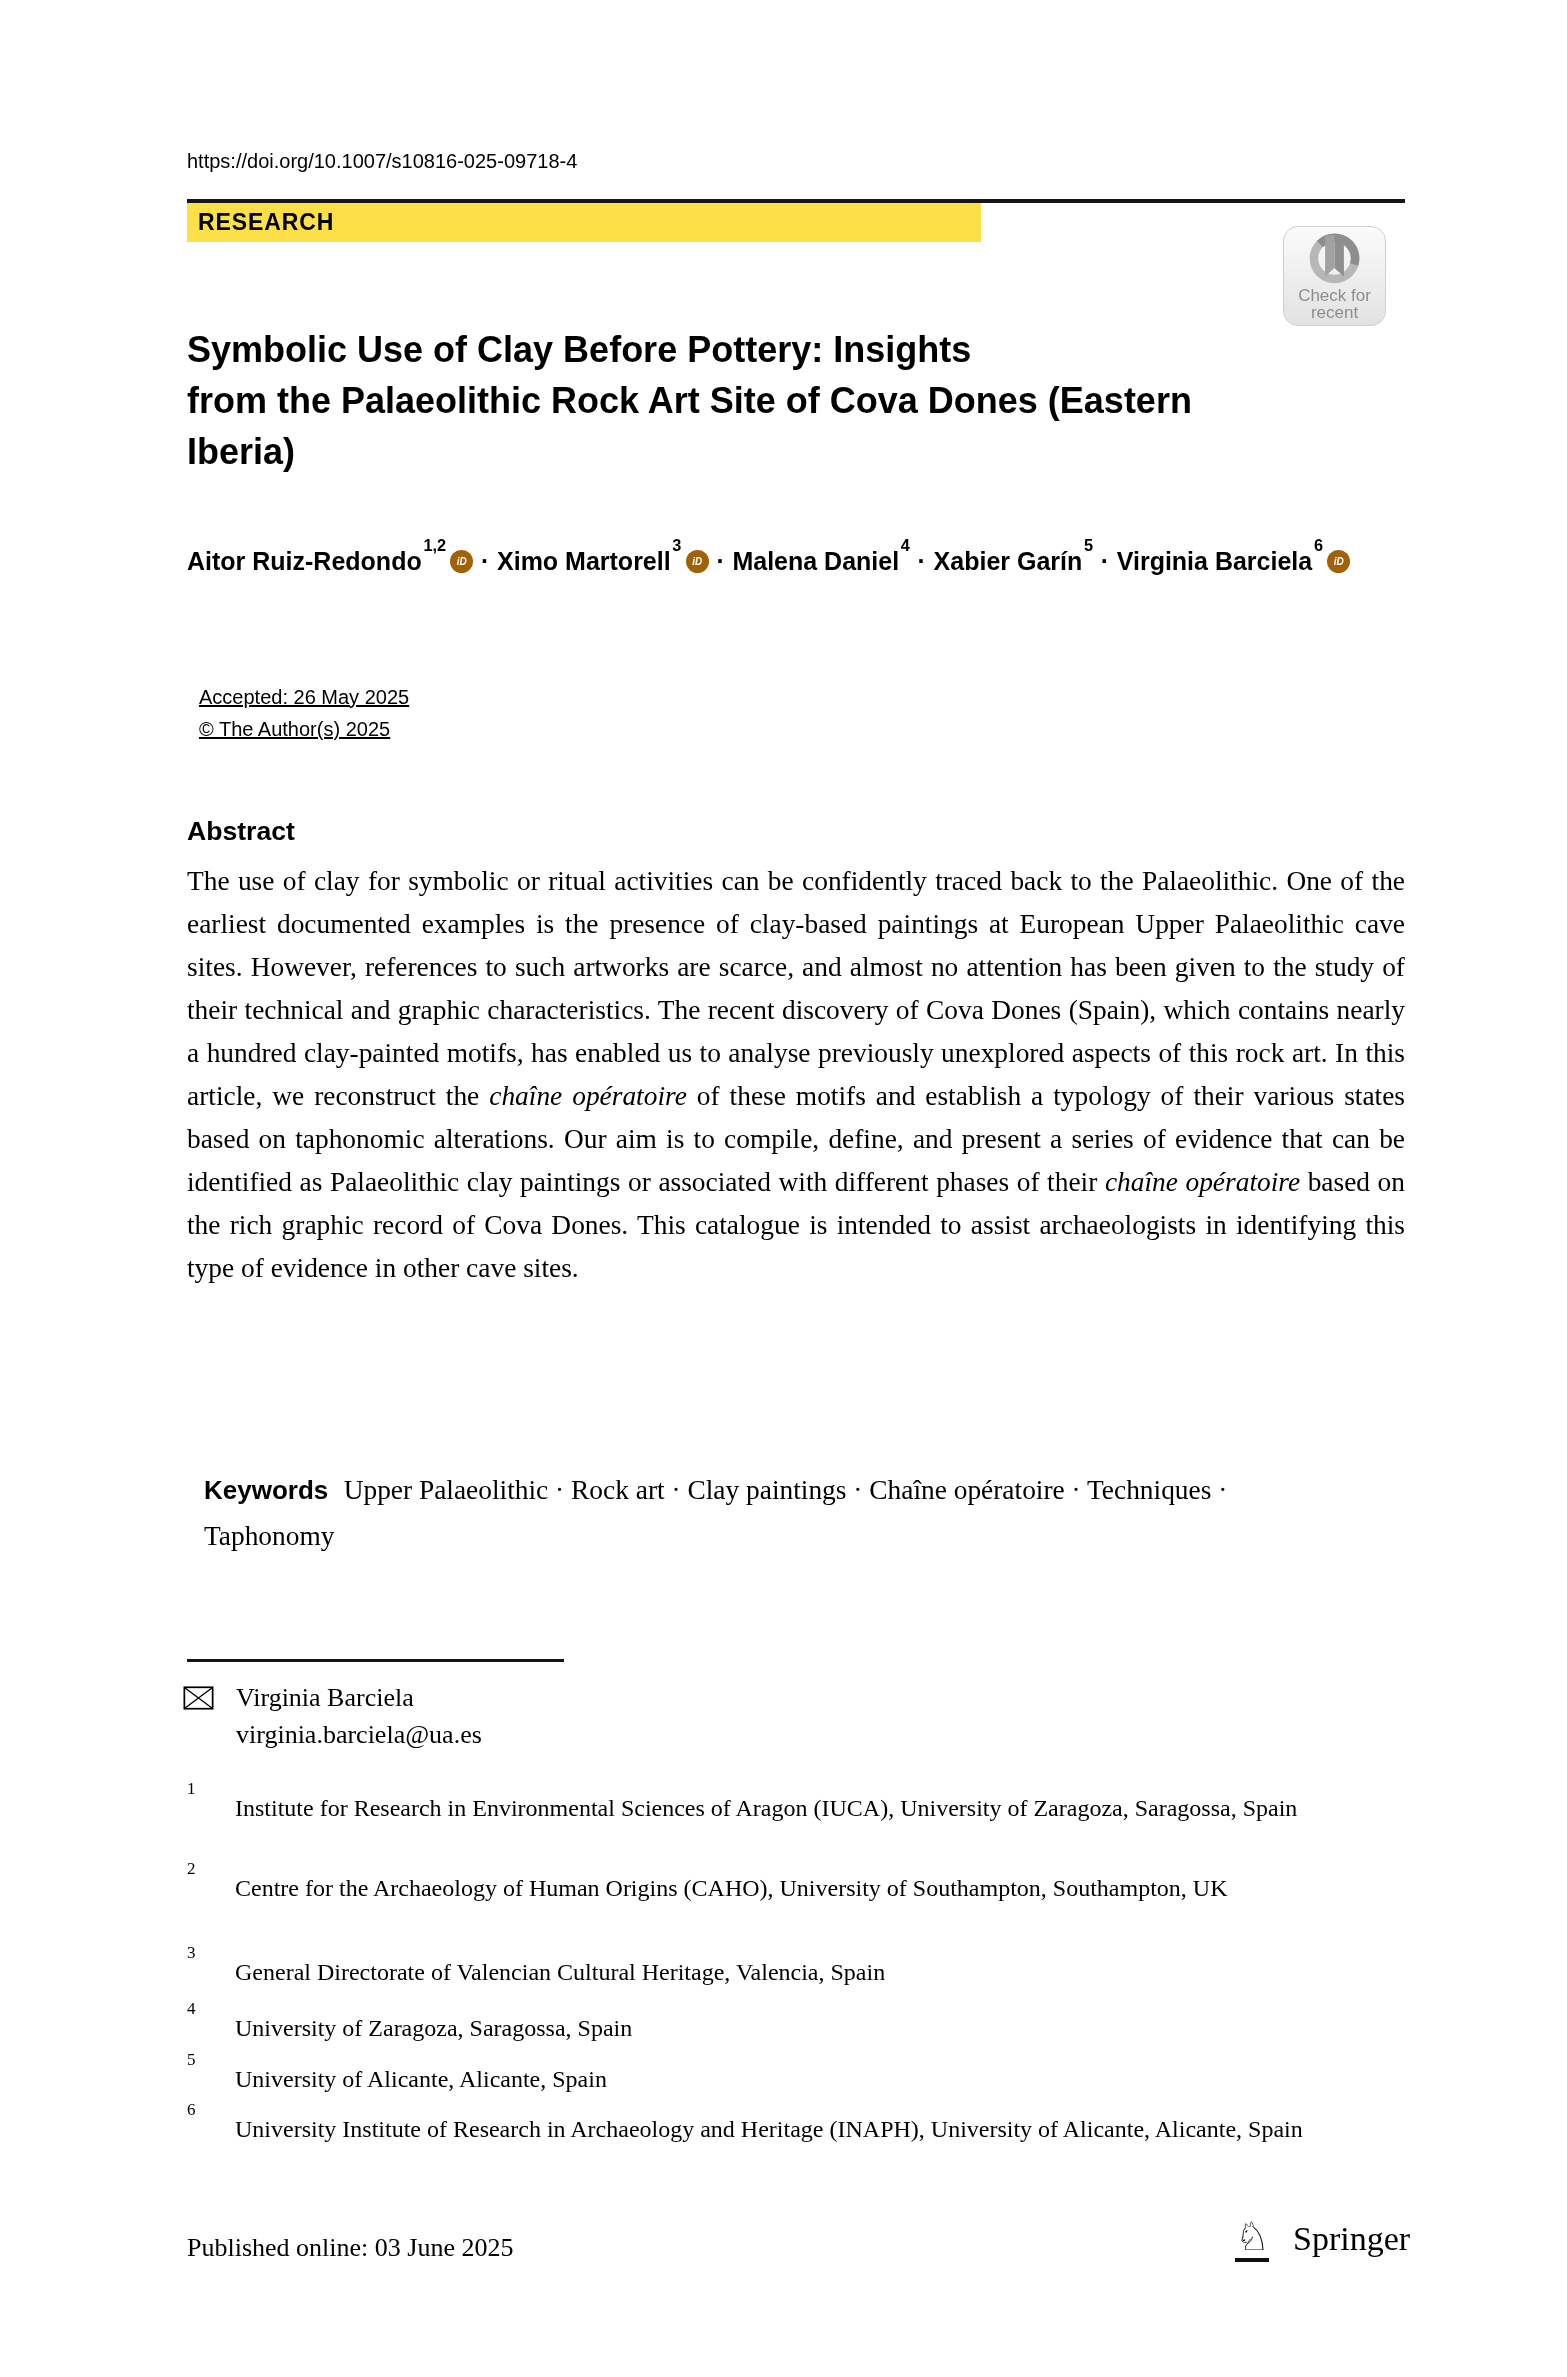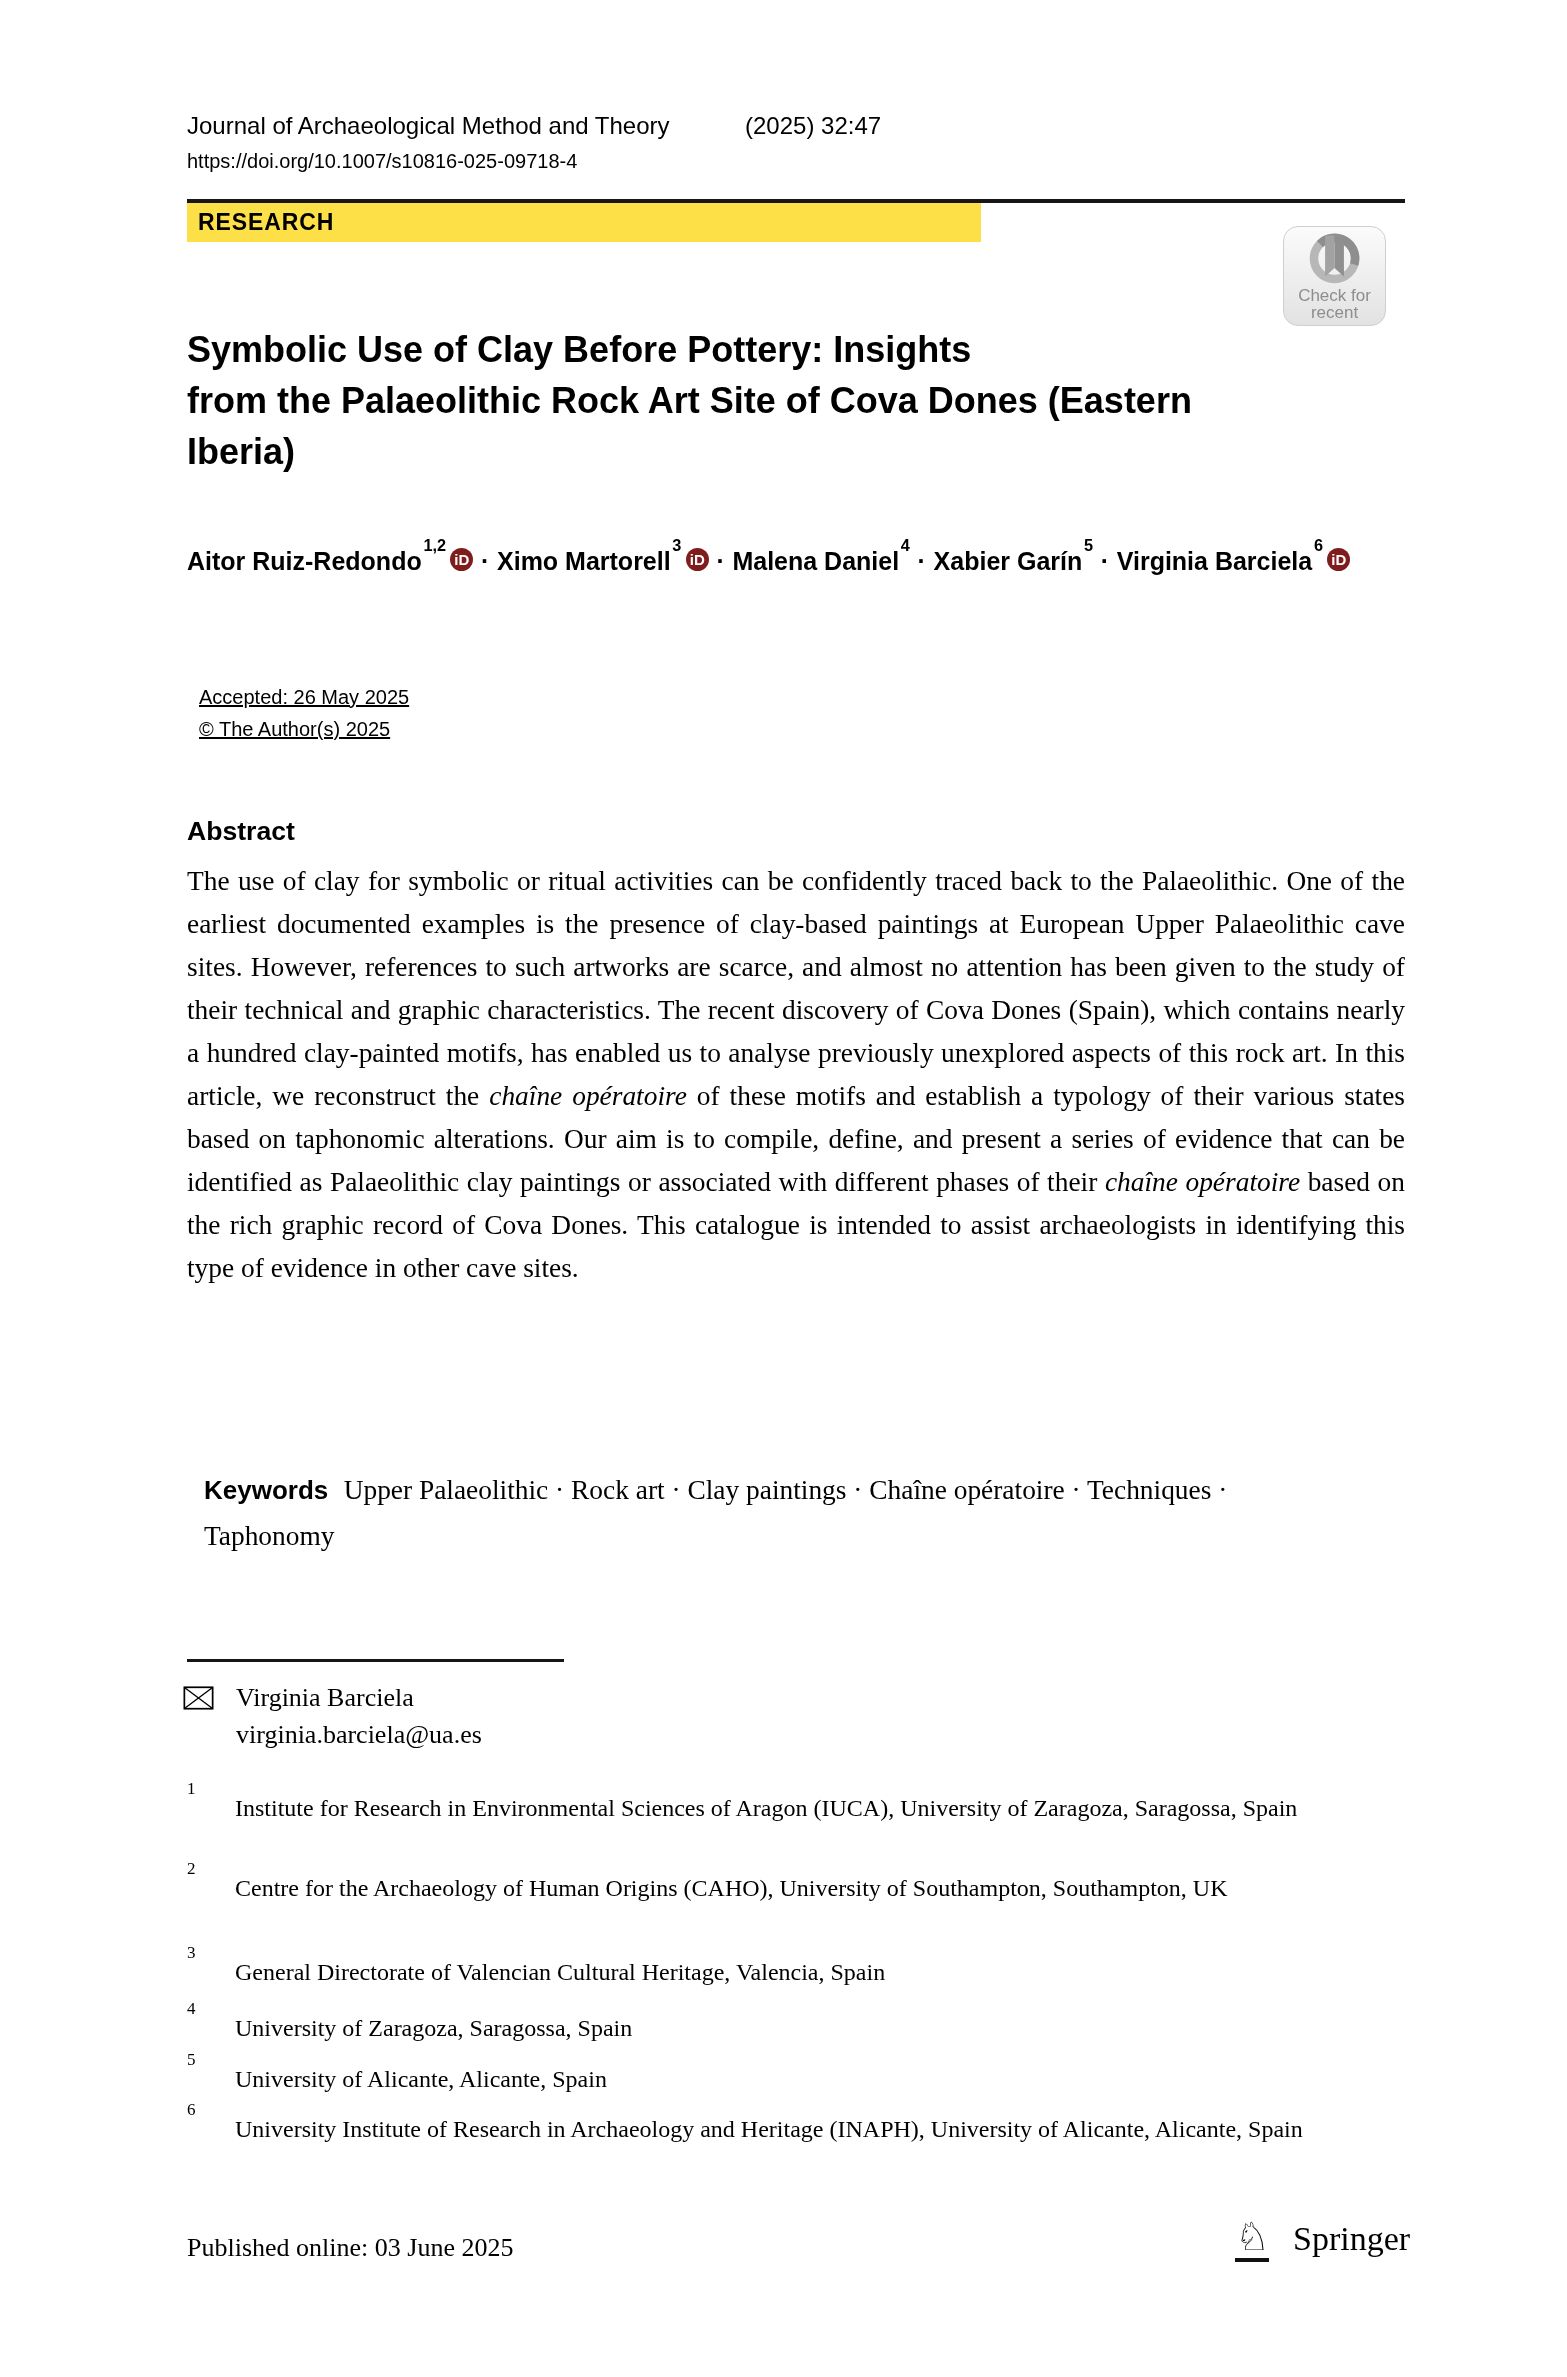--- a/index.html
+++ b/index.html
@@ -29,22 +29,22 @@
     box-sizing:border-box;text-align:center;cursor:pointer;
   }
   .crossmark-icon{display:block;margin:3.4px auto 0 auto;}
   .crossmark-text{font-size:17px;line-height:19px;color:#8d8d8d;margin-top:-1.7px;}
   
   .title{position:absolute;left:187px;top:324px;width:1268px;font-size:36px;font-weight:bold;line-height:51px;}
   .authors{position:absolute;left:187px;top:533px;width:1234px;font-size:25px;font-weight:bold;line-height:45px;}
   .authors sup{font-size:16.3px;position:relative;top:-10.3px;margin-left:1.7px;font-weight:bold;}
   .orcid{
     display:inline-block;width:23px;height:23px;border-radius:50%;
-    background:#7f1d1d;color:#fff;font-size:15px;font-weight:bold;
-    text-align:center;line-height:23px;margin-left:4.3px;vertical-align:5.1px;cursor:pointer;
+    background:#a16207;color:#fff;font-size:10px;font-weight:bold;
+    text-align:center;line-height:23px;margin-left:4.3px;vertical-align:5.1px;cursor:pointer;font-style:italic;
   }
   .author-sep{margin:0 7.7px;}
   
   .dates{position:absolute;left:199px;top:681px;font-size:20px;line-height:32px;text-decoration:underline;}
   
   .abstract-heading{position:absolute;left:187px;top:816px;font-size:26.6px;font-weight:bold;}
   .abstract-body{
     position:absolute;left:187px;top:860px;width:1218px;
     font-family:"Liberation Serif", serif;font-size:27.4px;line-height:43px;
     text-align:justify;
@@ -77,24 +77,20 @@
   .knight{display:flex;flex-direction:column;align-items:center;}
   .knight-glyph{font-family:"DejaVu Sans", sans-serif;font-size:39px;line-height:39px;}
   .knight-bar{width:34px;height:4.3px;background:#111;margin-top:1.7px;}
   .springer-name{font-family:"Liberation Serif", serif;font-size:34px;margin-left:23px;}
 </style>
 </head>
 <body>
 
 <div class="page">
 
-  <div class="journal-line">
-    <span>Journal of Archaeological Method and Theory</span>
-    <span class="journal-volume">(2025) 32:47</span>
-  </div>
   <div class="doi-line">https://doi.org/10.1007/s10816-025-09718-4</div>
   <div class="top-rule"></div>
   <div class="research-banner">
     <span>RESEARCH</span>
   </div>
 
   <div class="crossmark">
     <svg class="crossmark-icon" width="65" height="57" viewBox="0 0 76 66">
       <circle cx="38" cy="33" r="24" fill="none" stroke="#b7b7b7" stroke-width="10"></circle>
       <path d="M 21 16 A 24 24 0 0 1 61 40" fill="none" stroke="#8e8e8e" stroke-width="10"></path>

